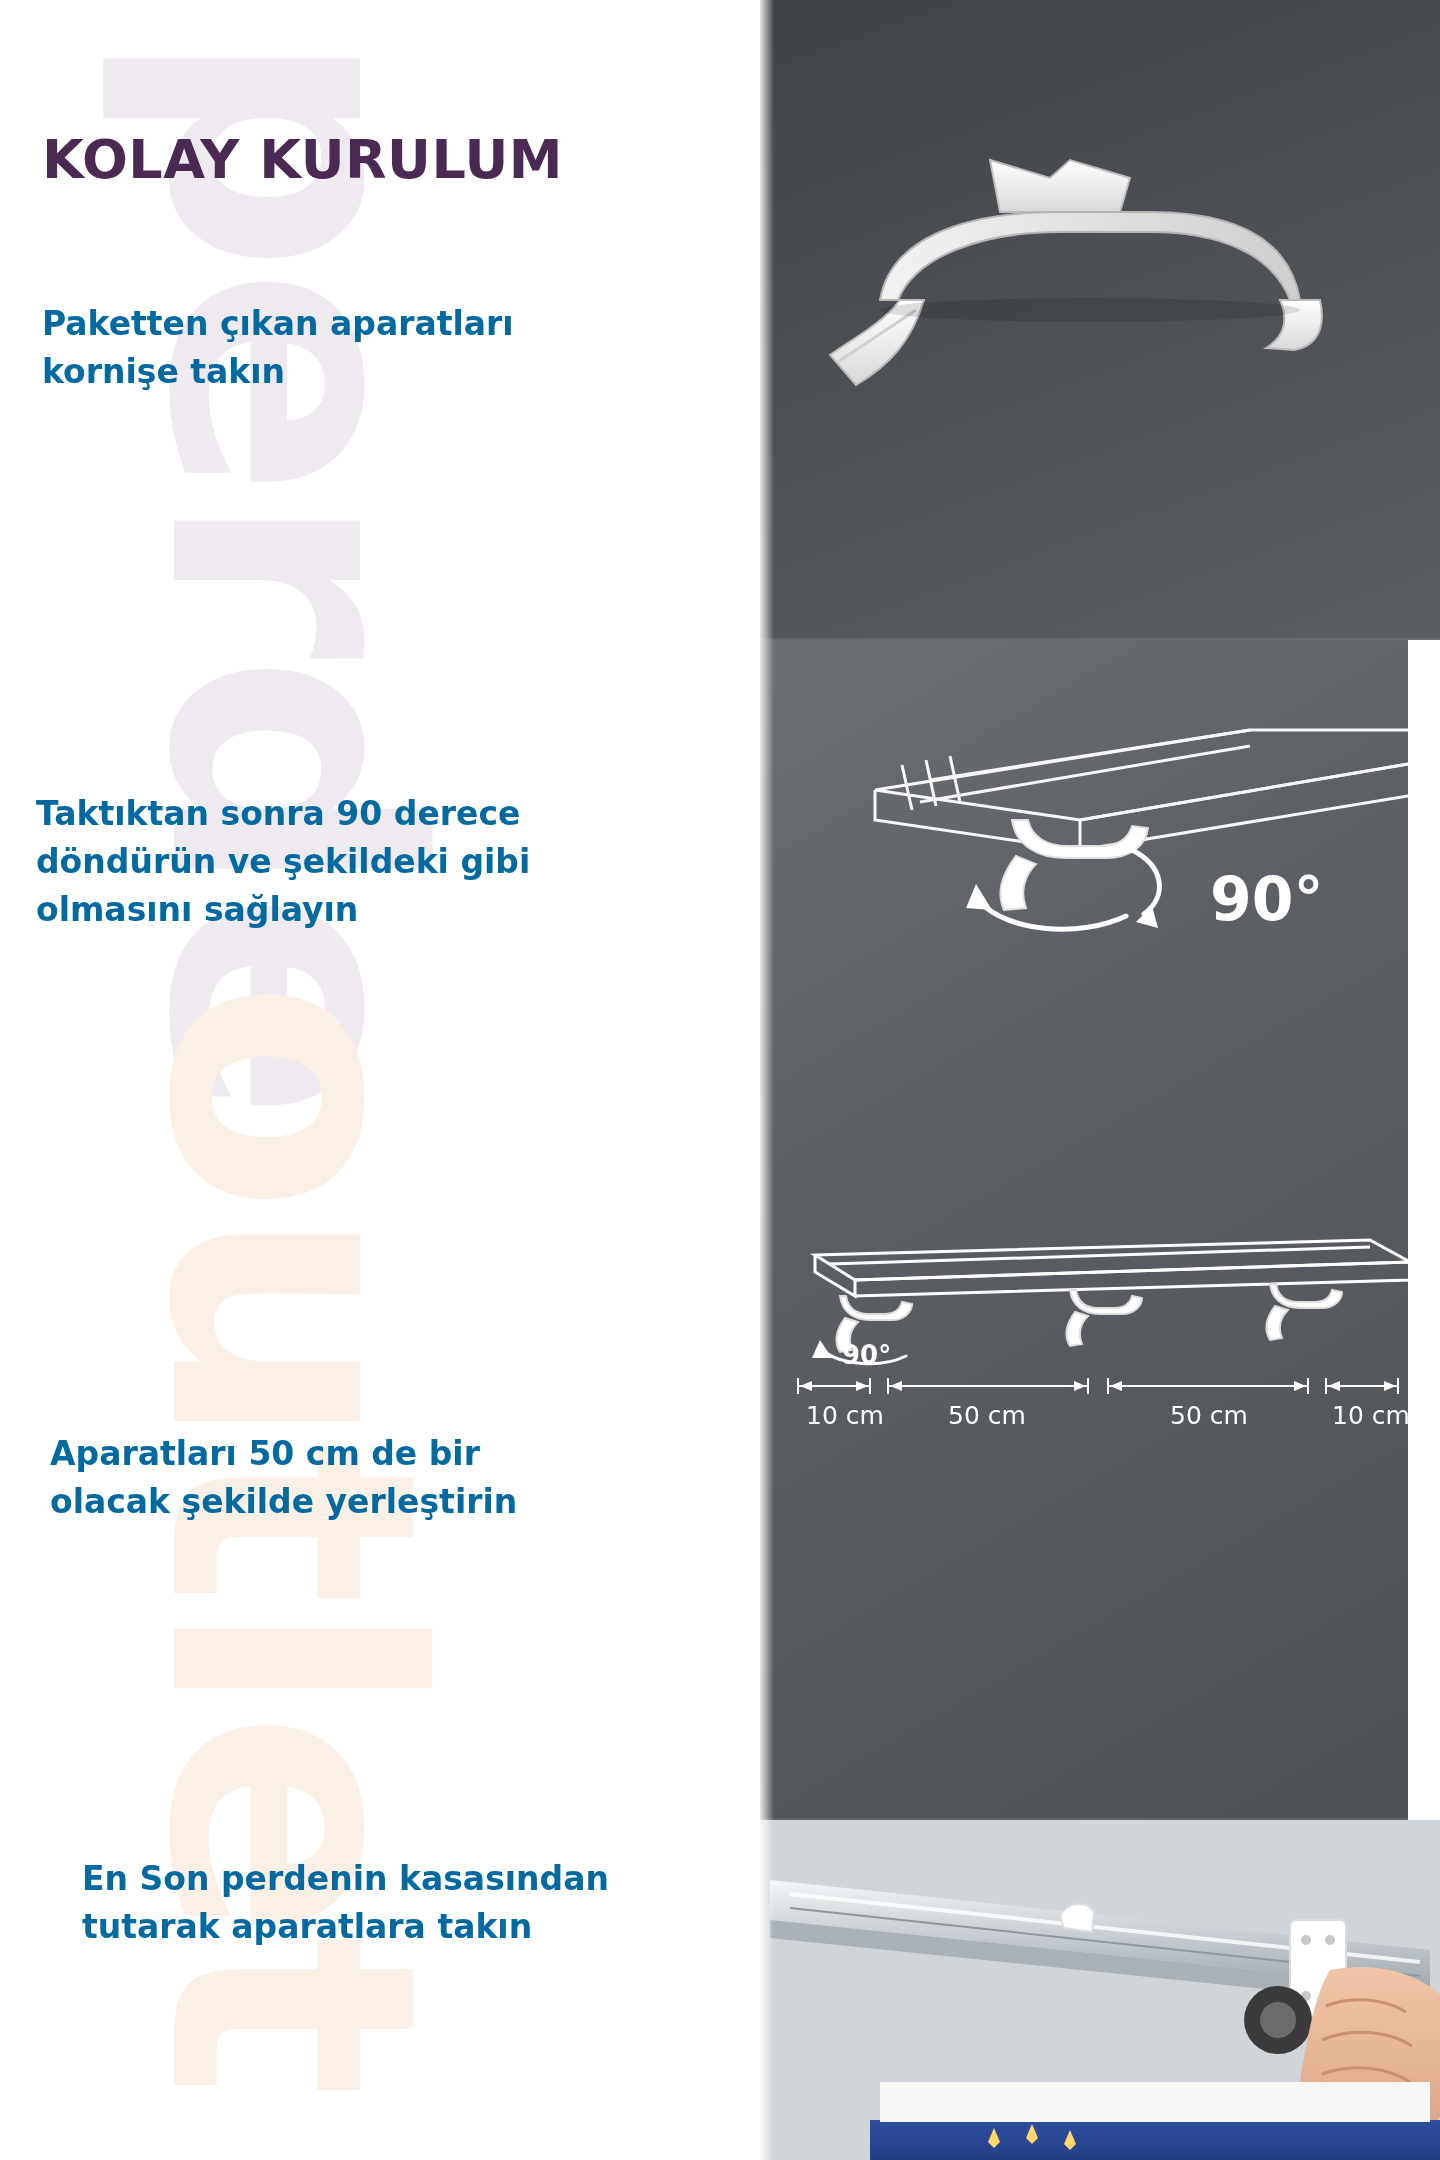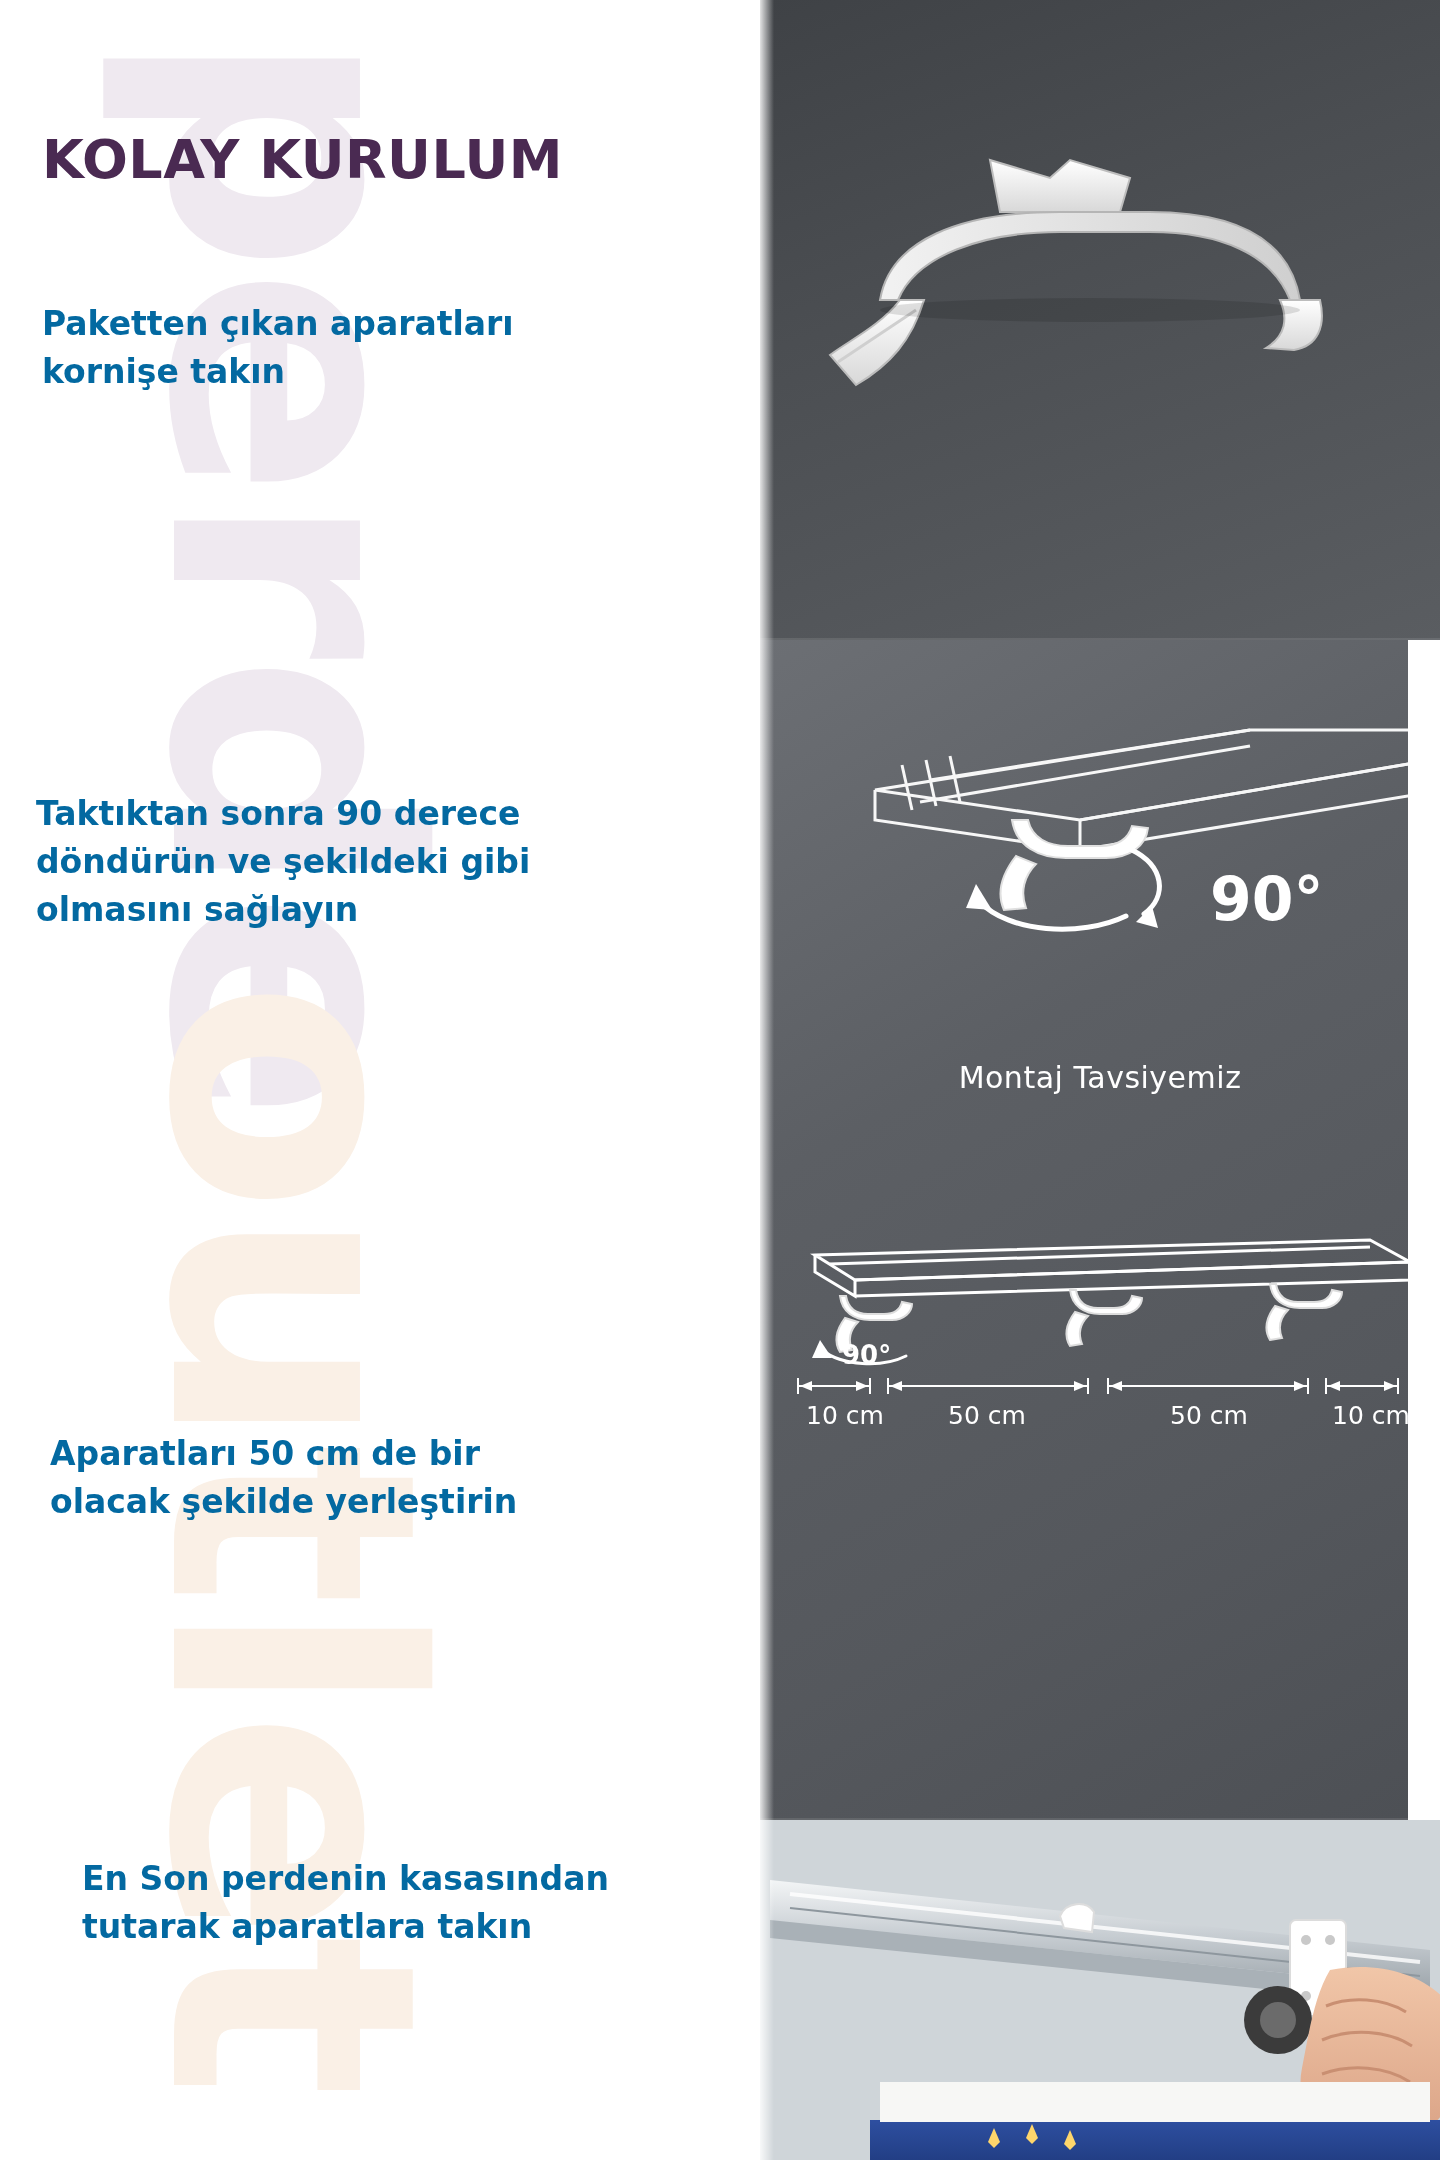--- a/index.html
+++ b/index.html
@@ -210,21 +210,20 @@
         <g stroke="#ffffff" stroke-width="5" fill="none" stroke-linecap="round">
           <path d="M200 232 C228 262 300 268 346 246"></path>
           <path d="M352 180 C384 196 388 226 364 244"></path>
         </g>
         <polygon points="196,214 186,238 212,240" fill="#ffffff"></polygon>
         <polygon points="372,236 356,252 378,258" fill="#ffffff"></polygon>
 
         <text x="430" y="250" fill="#ffffff" font-family="DejaVu Sans, sans-serif" font-size="60" font-weight="700">90°</text>
       </svg>
 
-      <div class="montaj-label">Montaj Tavsiyemiz</div>
 
       <svg class="spacing-svg" width="660" height="260" viewBox="0 0 660 260">
 
         <g stroke="#ffffff" stroke-width="3" fill="none">
           <path d="M45 55 L600 40 L640 62 L85 80 Z"></path>
           <path d="M45 55 L45 72 L85 96 L85 80"></path>
           <path d="M85 80 L640 62 L640 80 L85 96"></path>
           <path d="M60 64 L600 47"></path>
         </g>
 

